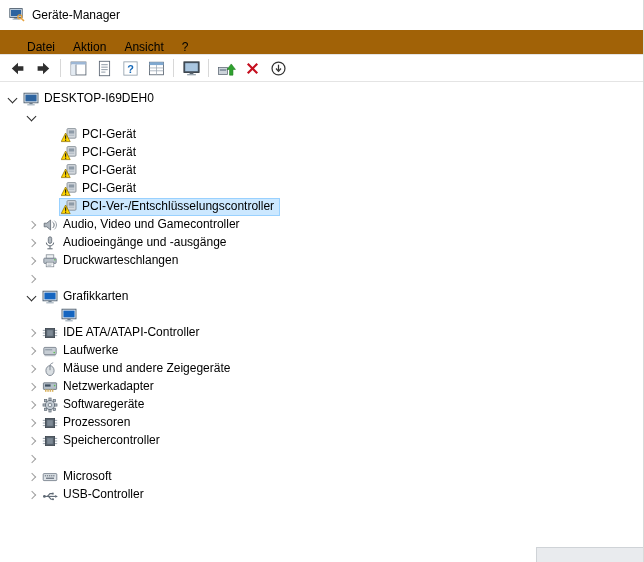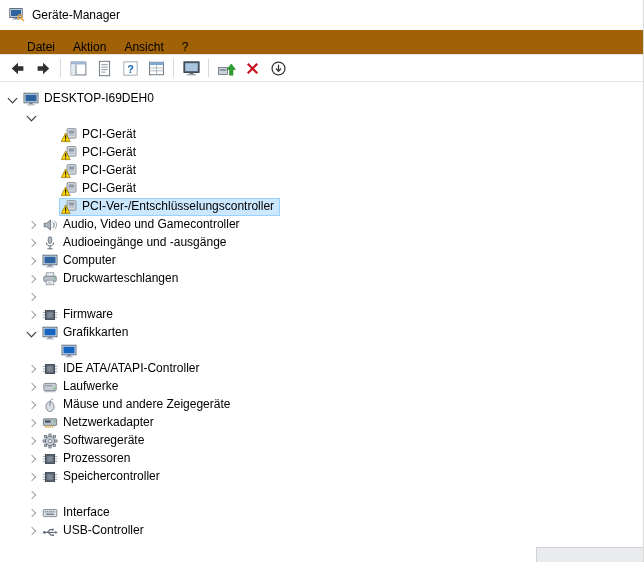--- a/index.html
+++ b/index.html
@@ -306,67 +306,34 @@
           </span>
           <span class="node-label">Audioeingänge und -ausgänge</span>
         </span>
       </div>
       <div class="tree-row">
         <span class="indent" style="width: 19px;"></span>
         <span class="twisty collapsed"></span>
         <span class="node-body">
           <span class="node-icon">
             <svg viewBox="0 0 16 16">
-              <rect x="1" y="2.2" width="14" height="9.6" fill="#e9edf1" stroke="#4d5f70" stroke-width="0.9"></rect>
-              <rect x="2.4" y="3.6" width="11.2" height="6.8" fill="#2d64a0"></rect>
-              <rect x="6.4" y="11.8" width="3.2" height="1.4" fill="#6b7b8a"></rect>
-              <rect x="4.3" y="13.2" width="7.4" height="1.2" fill="#a5b2bd"></rect>
-            </svg>
-          </span>
-          <span class="node-label">Computer</span>
-        </span>
-      </div>
-      <div class="tree-row">
-        <span class="indent" style="width: 19px;"></span>
-        <span class="twisty collapsed"></span>
-        <span class="node-body">
-          <span class="node-icon">
-            <svg viewBox="0 0 16 16">
               <rect x="4.2" y="1.8" width="7.6" height="3.8" fill="#eef1f3" stroke="#78828c" stroke-width="0.7"></rect>
               <rect x="1.8" y="5.2" width="12.4" height="5.2" rx="0.8" fill="#b9c1c9" stroke="#6b7581" stroke-width="0.8"></rect>
               <rect x="4.2" y="9.2" width="7.6" height="4.6" fill="#fff" stroke="#78828c" stroke-width="0.7"></rect>
               <line x1="5.4" y1="11" x2="10.6" y2="11" stroke="#aab2ba" stroke-width="0.8"></line>
               <line x1="5.4" y1="12.4" x2="9.4" y2="12.4" stroke="#aab2ba" stroke-width="0.8"></line>
               <circle cx="12.8" cy="6.8" r="0.75" fill="#58c24e"></circle>
             </svg>
           </span>
           <span class="node-label">Druckwarteschlangen</span>
         </span>
       </div>
       <div class="tree-row">
         <span class="indent" style="width: 19px;"></span>
         <span class="twisty collapsed"></span>
-      </div>
-      <div class="tree-row">
-        <span class="indent" style="width: 19px;"></span>
-        <span class="twisty collapsed"></span>
-        <span class="node-body">
-          <span class="node-icon">
-            <svg viewBox="0 0 16 16">
-              <g stroke="#9aa4ae" stroke-width="1">
-                <line x1="0.8" y1="5.4" x2="15.2" y2="5.4"></line>
-                <line x1="0.8" y1="8" x2="15.2" y2="8"></line>
-                <line x1="0.8" y1="10.6" x2="15.2" y2="10.6"></line>
-              </g>
-              <rect x="3.4" y="3.4" width="9.2" height="9.2" fill="#57626d" stroke="#3a434c" stroke-width="0.8"></rect>
-              <rect x="5.2" y="5.2" width="5.6" height="5.6" fill="#7e8a96"></rect>
-            </svg>
-          </span>
-          <span class="node-label">Firmware</span>
-        </span>
       </div>
       <div class="tree-row">
         <span class="indent" style="width: 19px;"></span>
         <span class="twisty expanded"></span>
         <span class="node-body">
           <span class="node-icon">
             <svg viewBox="0 0 16 16">
               <rect x="1" y="2.2" width="14" height="9.6" fill="#e9edf1" stroke="#4d5f70" stroke-width="0.9"></rect>
               <rect x="2.4" y="3.6" width="11.2" height="6.8" fill="#1565c0"></rect>
               <rect x="6.4" y="11.8" width="3.2" height="1.4" fill="#6b7b8a"></rect>
@@ -530,21 +497,21 @@
               <g fill="#6b7581">
                 <rect x="2.8" y="6.2" width="1.3" height="1.2"></rect>
                 <rect x="4.9" y="6.2" width="1.3" height="1.2"></rect>
                 <rect x="7" y="6.2" width="1.3" height="1.2"></rect>
                 <rect x="9.1" y="6.2" width="1.3" height="1.2"></rect>
                 <rect x="11.2" y="6.2" width="1.3" height="1.2"></rect>
                 <rect x="4" y="8.6" width="8" height="1.3"></rect>
               </g>
             </svg>
           </span>
-          <span class="node-label">Interface</span>
+          <span class="node-label">Microsoft</span>
         </span>
       </div>
       <div class="tree-row">
         <span class="indent" style="width: 19px;"></span>
         <span class="twisty collapsed"></span>
         <span class="node-body">
           <span class="node-icon">
             <svg viewBox="0 0 16 16">
               <circle cx="2.4" cy="9.4" r="1.4" fill="#5d6873"></circle>
               <line x1="2.4" y1="9.4" x2="13.6" y2="9.4" stroke="#5d6873" stroke-width="1.1"></line>

